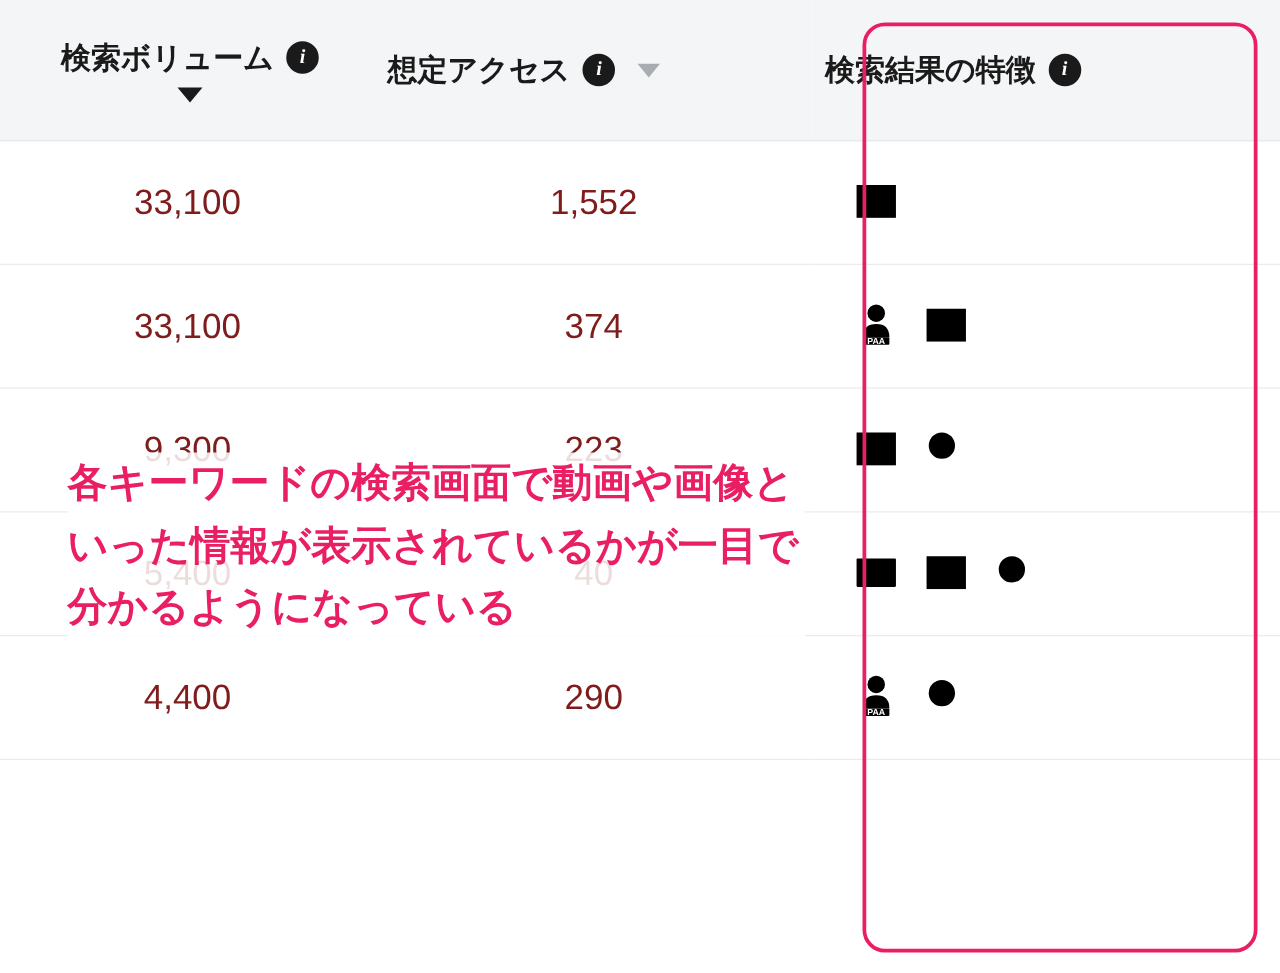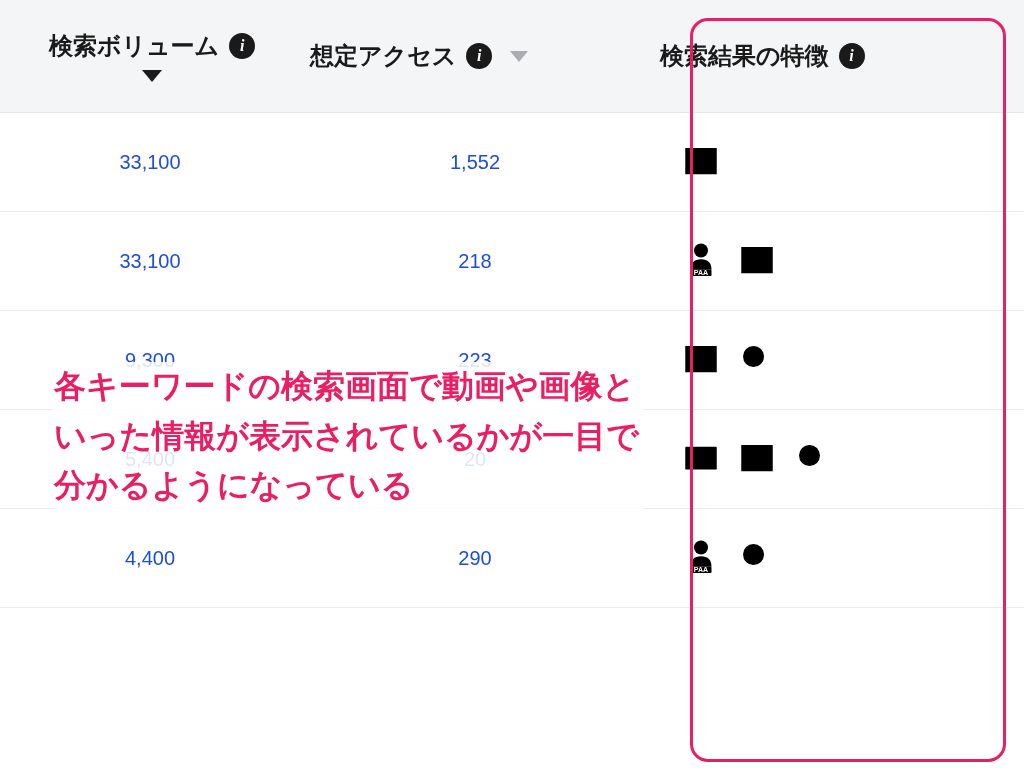--- a/index.html
+++ b/index.html
@@ -74,22 +74,22 @@
     width: 0;
     height: 0;
     border-left: 9px solid transparent;
     border-right: 9px solid transparent;
     border-top: 11px solid #a9adb2;
     margin-left: 8px;
   }
   tbody td {
     padding: 28px 10px;
     text-align: center;
-    font-size: 20px;
-    color: #1d4ed8;
+    font-size: 28px;
+    color: #7f1d1d;
     border-bottom: 1px solid #e9ecef;
     vertical-align: middle;
   }
   tbody td.features {
     text-align: left;
     padding-left: 30px;
   }
   .icon-row {
     display: flex;
     align-items: center;
@@ -200,21 +200,21 @@
         <td class="features">
           <div class="icon-row">
             <svg class="feature-icon" viewBox="0 0 48 48">
               <use href="#ico-image"></use>
             </svg>
           </div>
         </td>
       </tr>
       <tr>
         <td>33,100</td>
-        <td>218</td>
+        <td>374</td>
         <td class="features">
           <div class="icon-row">
             <svg class="feature-icon" viewBox="0 0 48 48">
               <use href="#ico-paa"></use>
             </svg>
             <svg class="feature-icon" viewBox="0 0 48 48">
               <use href="#ico-image"></use>
             </svg>
           </div>
         </td>
@@ -228,21 +228,21 @@
               <use href="#ico-image"></use>
             </svg>
             <svg class="feature-icon" viewBox="0 0 48 48">
               <use href="#ico-magnify"></use>
             </svg>
           </div>
         </td>
       </tr>
       <tr>
         <td>5,400</td>
-        <td>20</td>
+        <td>40</td>
         <td class="features">
           <div class="icon-row">
             <svg class="feature-icon" viewBox="0 0 48 48">
               <use href="#ico-video"></use>
             </svg>
             <svg class="feature-icon" viewBox="0 0 48 48">
               <use href="#ico-image"></use>
             </svg>
             <svg class="feature-icon" viewBox="0 0 48 48">
               <use href="#ico-magnify"></use>

